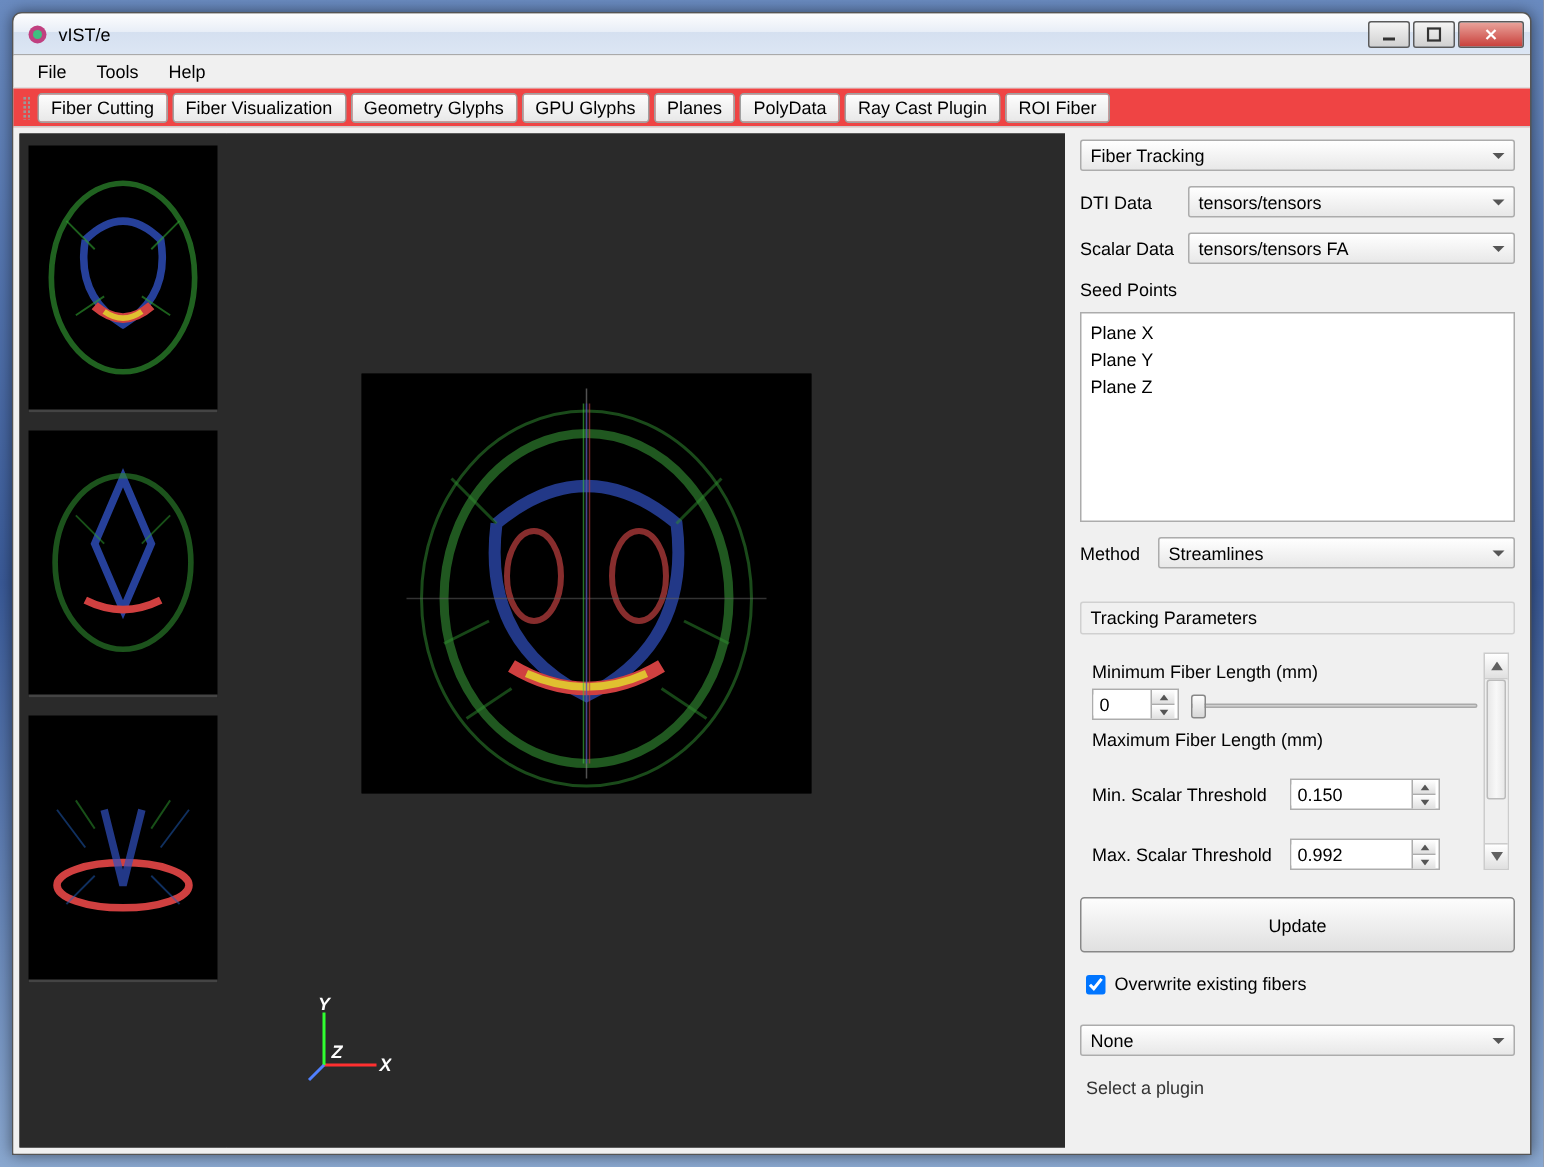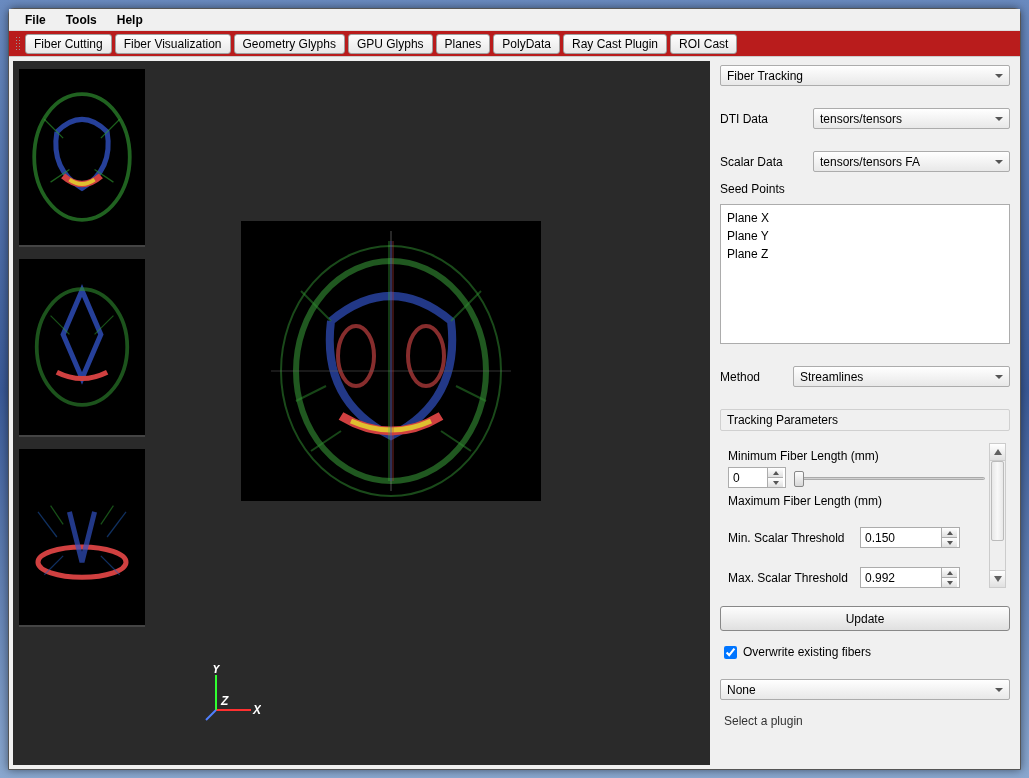--- a/index.html
+++ b/index.html
@@ -9,41 +9,41 @@
 
 .titlebar { height: 28px; background: linear-gradient(to bottom, #fdfdfe 0%, #e8eef7 45%, #d5e0f0 46%, #dce6f4 100%); border-radius: 6px 6px 0 0; display: flex; align-items: center; padding: 0 4px 0 8px; border-bottom: 1px solid #aaa; }
 .titlebar .icon { width: 16px; height: 16px; margin-right: 6px; }
 .titlebar .title { flex: 1; color: #000; }
 .win-controls { display: flex; gap: 2px; }
 .win-btn { width: 28px; height: 18px; border: 1px solid #5a5a5a; border-radius: 2px; display: flex; align-items: center; justify-content: center; background: linear-gradient(to bottom, #f5f5f5, #d0d0d0); }
 .win-btn.close { width: 44px; background: linear-gradient(to bottom, #e9a39b, #c9403b); color: #fff; }
 .win-btn svg { width: 10px; height: 10px; }
 
 .menubar { height: 22px; background: #f0f0f0; display: flex; align-items: center; padding: 0 6px; border-bottom: 1px solid #ddd; }
-.menuitem { padding: 2px 10px; cursor: default; font-weight: bold; }
-
-.toolbar { height: 26px; background: #b91c1c; display: flex; align-items: center; padding: 2px 6px; gap: 3px; border-bottom: 1px solid #ccc; }
+.menuitem { padding: 2px 10px; cursor: default; }
+
+.toolbar { height: 26px; background: #ef4444; display: flex; align-items: center; padding: 2px 6px; gap: 3px; border-bottom: 1px solid #ccc; }
 .dots { width: 5px; height: 16px; background-image: radial-gradient(circle, #999 1px, transparent 1px); background-size: 3px 3px; margin-right: 2px; }
 .tbutton { padding: 2px 8px; border: 1px solid #a0a0a0; background: linear-gradient(to bottom, #fdfdfd, #e8e8e8); border-radius: 3px; cursor: default; }
 
 .main { flex: 1; display: flex; background: #f0f0f0; padding: 4px; gap: 4px; min-height: 0; }
 
 .viewport { flex: 1; background: #2a2a2a; position: relative; display: flex; }
 .thumbs { width: 138px; background: #2a2a2a; display: flex; flex-direction: column; gap: 12px; padding: 8px 6px; }
 .thumb { width: 126px; height: 178px; background: #000; position: relative; border-bottom: 2px solid #444; }
 .render3d { flex: 1; background: #2a2a2a; position: relative; }
 .brain-main { position: absolute; top: 160px; left: 90px; width: 300px; height: 280px; background: #000; }
 .axis { position: absolute; bottom: 40px; left: 50px; width: 60px; height: 60px; }
 
 .brain-svg { width: 100%; height: 100%; }
 
 .sidebar { width: 302px; background: #f0f0f0; display: flex; flex-direction: column; padding: 4px 6px; gap: 6px; }
 .combo { width: 100%; height: 21px; border: 1px solid #acacac; background: linear-gradient(to bottom, #fff, #e8e8e8); padding: 0 20px 0 6px; position: relative; border-radius: 2px; display: flex; align-items: center; text-align: right; }
 .combo::after { content: ''; position: absolute; right: 6px; top: 8px; border: 4px solid transparent; border-top-color: #555; }
-.row { display: flex; align-items: center; gap: 23px; margin-top: 16px; }
+.row { display: flex; align-items: center; gap: 2px; margin-top: 4px; }
 .row label { flex: 0 0 70px; }
 .row .combo { flex: 1; }
 .listbox { border: 1px solid #acacac; background: #fff; height: 140px; padding: 4px 6px; margin-top: 2px; }
 .listbox div { padding: 2px 0; }
 .section-label { background: #f0f0f0; border: 1px solid #d0d0d0; padding: 3px 6px; margin-top: 16px; border-radius: 2px; }
 .params { border-top: 0; padding: 6px 4px 4px 8px; position: relative; display: flex; gap: 4px; }
 .params-inner { flex: 1; }
 .param-label { margin: 6px 0 4px 0; }
 .spin-row { display: flex; align-items: center; gap: 8px; }
 .spinner { width: 58px; height: 21px; border: 1px solid #acacac; background: #fff; display: flex; align-items: center; position: relative; }
@@ -57,47 +57,73 @@
 .slider-thumb { position: absolute; top: 3px; width: 10px; height: 16px; background: linear-gradient(to bottom, #fdfdfd, #d8d8d8); border: 1px solid #888; border-radius: 2px; }
 .thresh-row { display: flex; align-items: center; gap: 6px; margin-top: 19px; }
 .thresh-row label { flex: 0 0 126px; }
 .thresh-row .spinner { width: 100px; }
 .thresh-row .spinner input { width: 80px; }
 .vscroll { width: 17px; background: #f0f0f0; border: 1px solid #ccc; display: flex; flex-direction: column; }
 .vsbtn { height: 17px; background: linear-gradient(to bottom, #fff, #e0e0e0); border-bottom: 1px solid #ccc; display: flex; align-items: center; justify-content: center; }
 .vsbtn:last-child { border-bottom: none; border-top: 1px solid #ccc; }
 .vstrack { flex: 1; background: #efefef; position: relative; }
 .vsthumb { position: absolute; top: 0; left: 1px; right: 1px; height: 80px; background: linear-gradient(to right, #e8e8e8, #f8f8f8, #e8e8e8); border: 1px solid #bbb; border-radius: 2px; }
-.update-btn { width: 100%; height: 25px; border: 1px solid #888; background: linear-gradient(to bottom, #fdfdfd, #e0e0e0); border-radius: 3px; margin-top: 8px; cursor: default; }
+.update-btn { width: 100%; height: 37px; border: 1px solid #888; background: linear-gradient(to bottom, #fdfdfd, #e0e0e0); border-radius: 3px; margin-top: 8px; cursor: default; }
 .checkrow { display: flex; align-items: center; gap: 6px; margin-top: 8px; padding-left: 4px; }
 .checkrow input { width: 13px; height: 13px; }
 .hint { padding: 8px 4px; color: #333; }
 </style>
 </head>
 <body>
 
 <div class="window">
 
+  <div class="titlebar">
+    <span class="icon">
+      <svg viewBox="0 0 16 16">
+          <circle cx="8" cy="8" r="6" fill="#c04080"></circle>
+          <circle cx="8" cy="8" r="3" fill="#40c080"></circle>
+        </svg>
+    </span>
+    <span class="title">vIST/e</span>
+    <div class="win-controls">
+      <div class="win-btn">
+          <svg viewBox="0 0 10 10">
+            <rect x="1" y="7" width="8" height="2" fill="#333"></rect>
+          </svg>
+        </div>
+      <div class="win-btn">
+          <svg viewBox="0 0 10 10">
+            <rect x="1" y="1" width="8" height="8" fill="none" stroke="#333" stroke-width="1.5"></rect>
+          </svg>
+        </div>
+      <div class="win-btn close">
+          <svg viewBox="0 0 10 10">
+            <path d="M2 2 L8 8 M8 2 L2 8" stroke="#fff" stroke-width="1.5"></path>
+          </svg>
+        </div>
+    </div>
+  </div>
 
   <div class="menubar">
     <div class="menuitem">File</div>
     <div class="menuitem">Tools</div>
     <div class="menuitem">Help</div>
   </div>
 
   <div class="toolbar">
     <div class="dots"></div>
     <div class="tbutton">Fiber Cutting</div>
     <div class="tbutton">Fiber Visualization</div>
     <div class="tbutton">Geometry Glyphs</div>
     <div class="tbutton">GPU Glyphs</div>
     <div class="tbutton">Planes</div>
     <div class="tbutton">PolyData</div>
     <div class="tbutton">Ray Cast Plugin</div>
-    <div class="tbutton">ROI Cast</div>
+    <div class="tbutton">ROI Fiber</div>
   </div>
 
   <div class="main">
 
     <div class="viewport">
       <div class="thumbs">
         <div class="thumb">
           <svg class="brain-svg" viewBox="0 0 100 140">
             <ellipse cx="50" cy="70" rx="42" ry="55" fill="#000"></ellipse>
             <ellipse cx="50" cy="70" rx="38" ry="50" fill="none" stroke="#2e8b2e" stroke-width="3" opacity="0.7"></ellipse>

